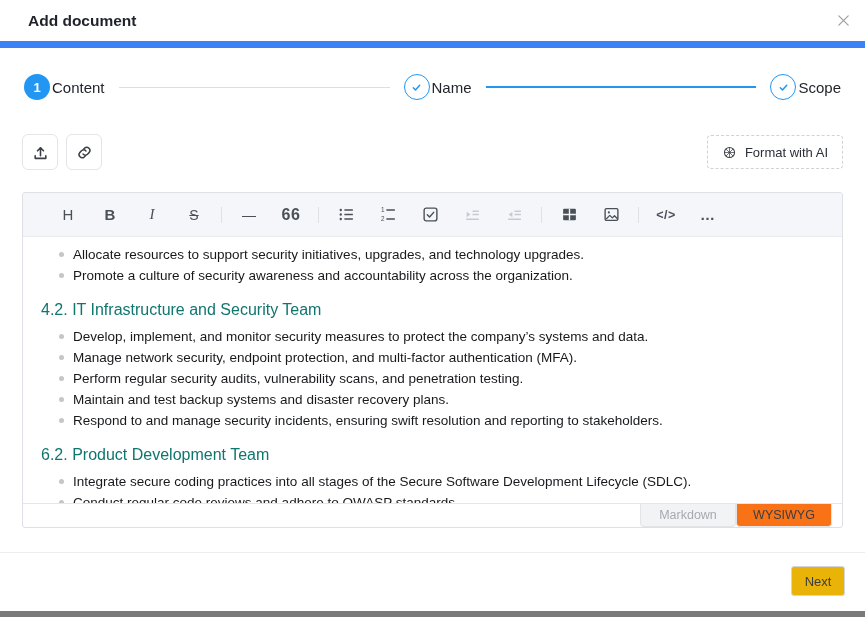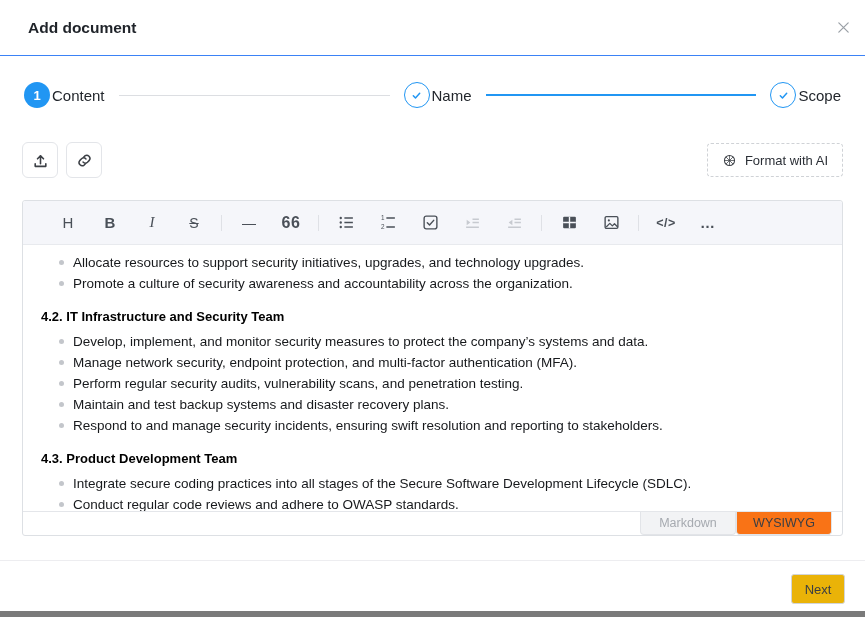--- a/index.html
+++ b/index.html
@@ -1,22 +1,22 @@
 <!DOCTYPE html>
 <html><head>
 <meta charset="utf-8">
 <style>
   * { margin:0; padding:0; box-sizing:border-box; }
   html,body { width:865px; height:617px; background:#fff; overflow:hidden;
               font-family:"Liberation Sans", sans-serif; color:#20242a; }
   .modal { position:relative; width:865px; height:617px; background:#fff; }
 
   
-  .dlg-header { height:56px; display:flex; align-items:center; justify-content:space-between;
-                padding:0 10px 0 28px; border-bottom:1px solid #3b82f6; }
+  .dlg-header { height:48px; display:flex; align-items:center; justify-content:space-between;
+                padding:0 10px 0 28px; border-bottom:7px solid #3b82f6; }
   .dlg-title { font-size:15.5px; font-weight:700; color:#1f2329; }
   .close-btn { width:24px; height:24px; display:flex; align-items:center; justify-content:center;
                cursor:pointer; background:none; border:none; }
 
   
   .stepper { height:78px; display:flex; align-items:center; padding:0 24px; }
   .step { display:flex; align-items:center; }
   .step-circle { width:26px; height:26px; border-radius:50%; display:flex;
                  align-items:center; justify-content:center; flex:none; }
   .step-circle.active { background:#2196f3; color:#fff; font-size:13px; font-weight:600; }
@@ -49,21 +49,21 @@
   .g-b { font-size:15px; font-weight:800; }
   .g-i { font-size:15px; font-style:italic; font-family:"Liberation Serif", serif; }
   .g-s { font-size:14px; text-decoration:line-through; }
   .g-hr { font-size:14px; }
   .g-q { font-size:16px; font-weight:700; letter-spacing:0.5px; }
   .g-code { font-size:12.5px; font-weight:600; letter-spacing:0.5px; }
   .g-more { font-size:15px; font-weight:700; letter-spacing:1px; }
 
   .editor-content { height:266px; overflow:hidden; padding:5px 20px 0 18px;
                     font-size:13.5px; color:#17191c; cursor:text; }
-  .doc-heading { font-size:13px; font-weight:700; color:#000000; margin:15px 0 7px; }
+  .doc-heading { font-size:16px; font-weight:400; color:#0f766e; margin:15px 0 7px; }
   .doc-list { list-style:none; margin:2px 0; padding-left:18px; }
   .doc-list li { position:relative; padding-left:14px; line-height:21px; }
   .doc-list li::before { content:""; position:absolute; left:0; top:8px; width:5px; height:5px;
                          border-radius:50%; background:#c3c6cb; }
 
   .modebar { height:24px; border-top:1px solid #e4e6ea; display:flex; justify-content:flex-end;
              padding-right:10px; }
   .mode-tab { min-width:96px; padding:0 14px; display:flex; align-items:center; justify-content:center;
               font-size:12.5px; border:1px solid #e2e4e8; border-top:none;
               border-radius:0 0 4px 4px; cursor:pointer; font-family:inherit; }
@@ -239,21 +239,21 @@
           <li>Promote a culture of security awareness and accountability across the organization.</li>
         </ul>
         <div class="doc-heading">4.2. IT Infrastructure and Security Team</div>
         <ul class="doc-list">
           <li>Develop, implement, and monitor security measures to protect the company’s systems and data.</li>
           <li>Manage network security, endpoint protection, and multi-factor authentication (MFA).</li>
           <li>Perform regular security audits, vulnerability scans, and penetration testing.</li>
           <li>Maintain and test backup systems and disaster recovery plans.</li>
           <li>Respond to and manage security incidents, ensuring swift resolution and reporting to stakeholders.</li>
         </ul>
-        <div class="doc-heading">4.3. Product Development Team</div>
+        <div class="doc-heading">6.2. Product Development Team</div>
         <ul class="doc-list">
           <li>Integrate secure coding practices into all stages of the Secure Software Development Lifecycle (SDLC).</li>
           <li>Conduct regular code reviews and adhere to OWASP standards.</li>
         </ul>
       </div>
 
     <div class="modebar">
       <button class="mode-tab inactive">Markdown</button>
       <button class="mode-tab active">WYSIWYG</button>
     </div>

